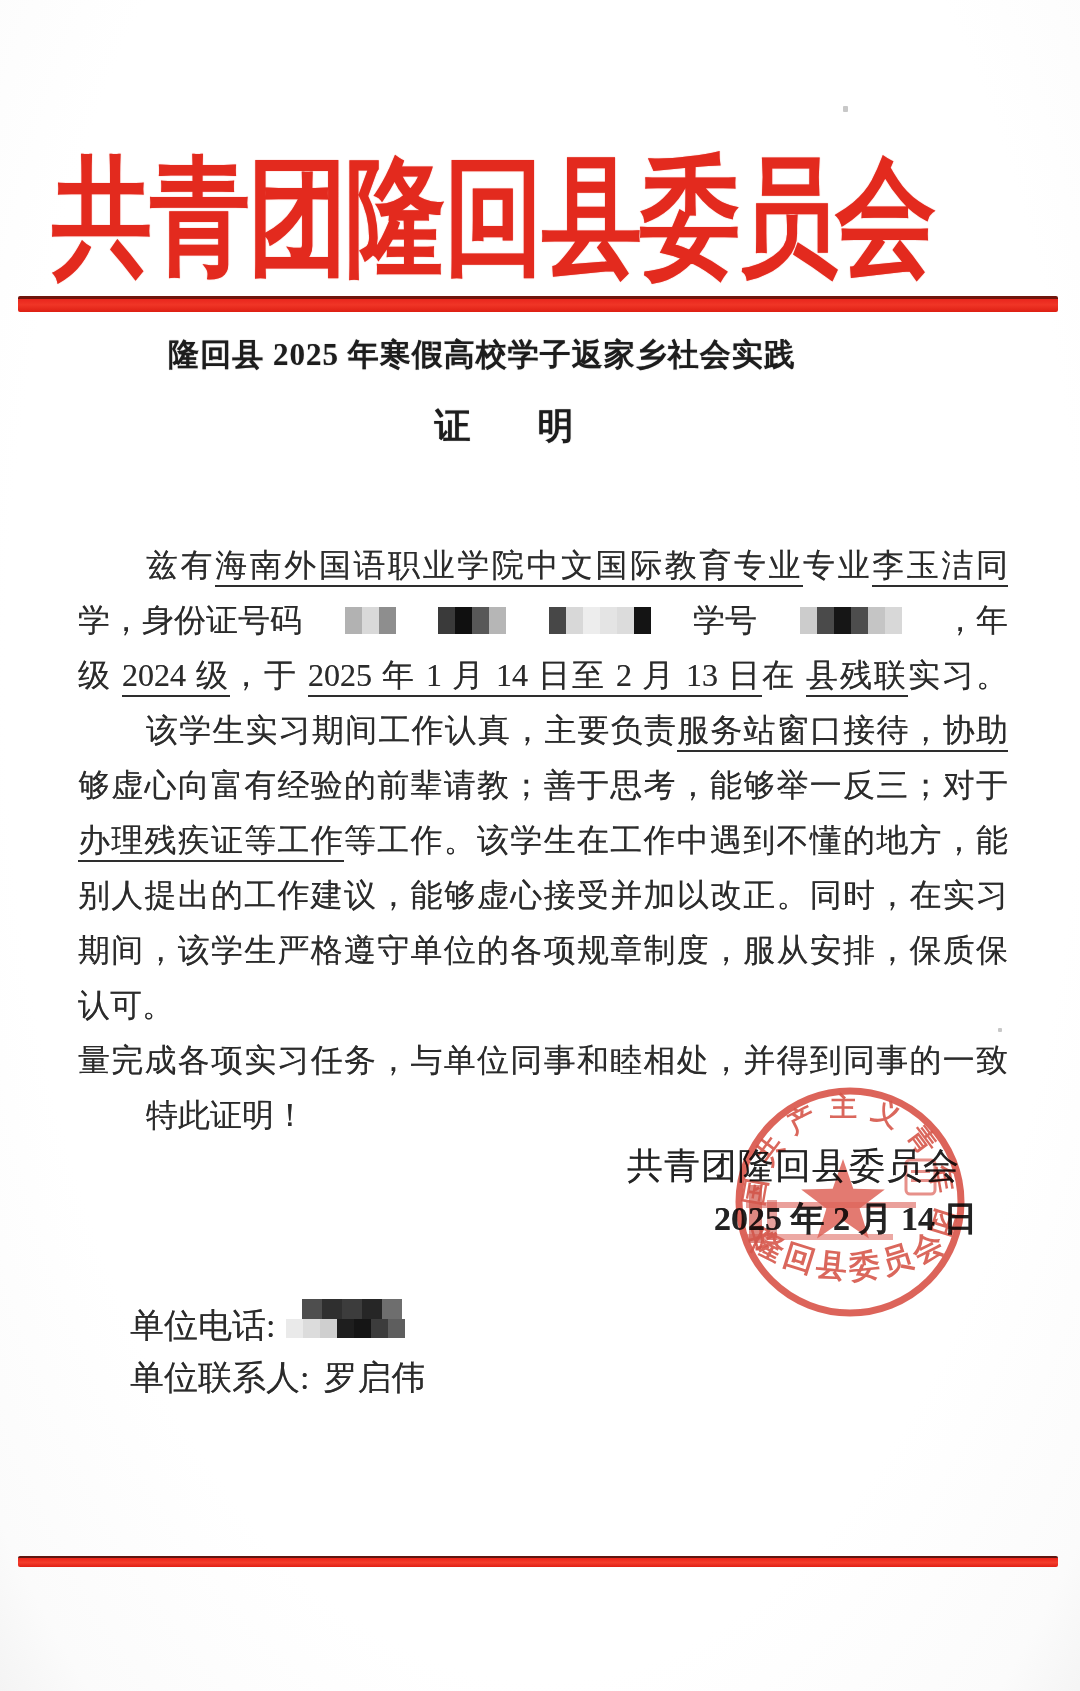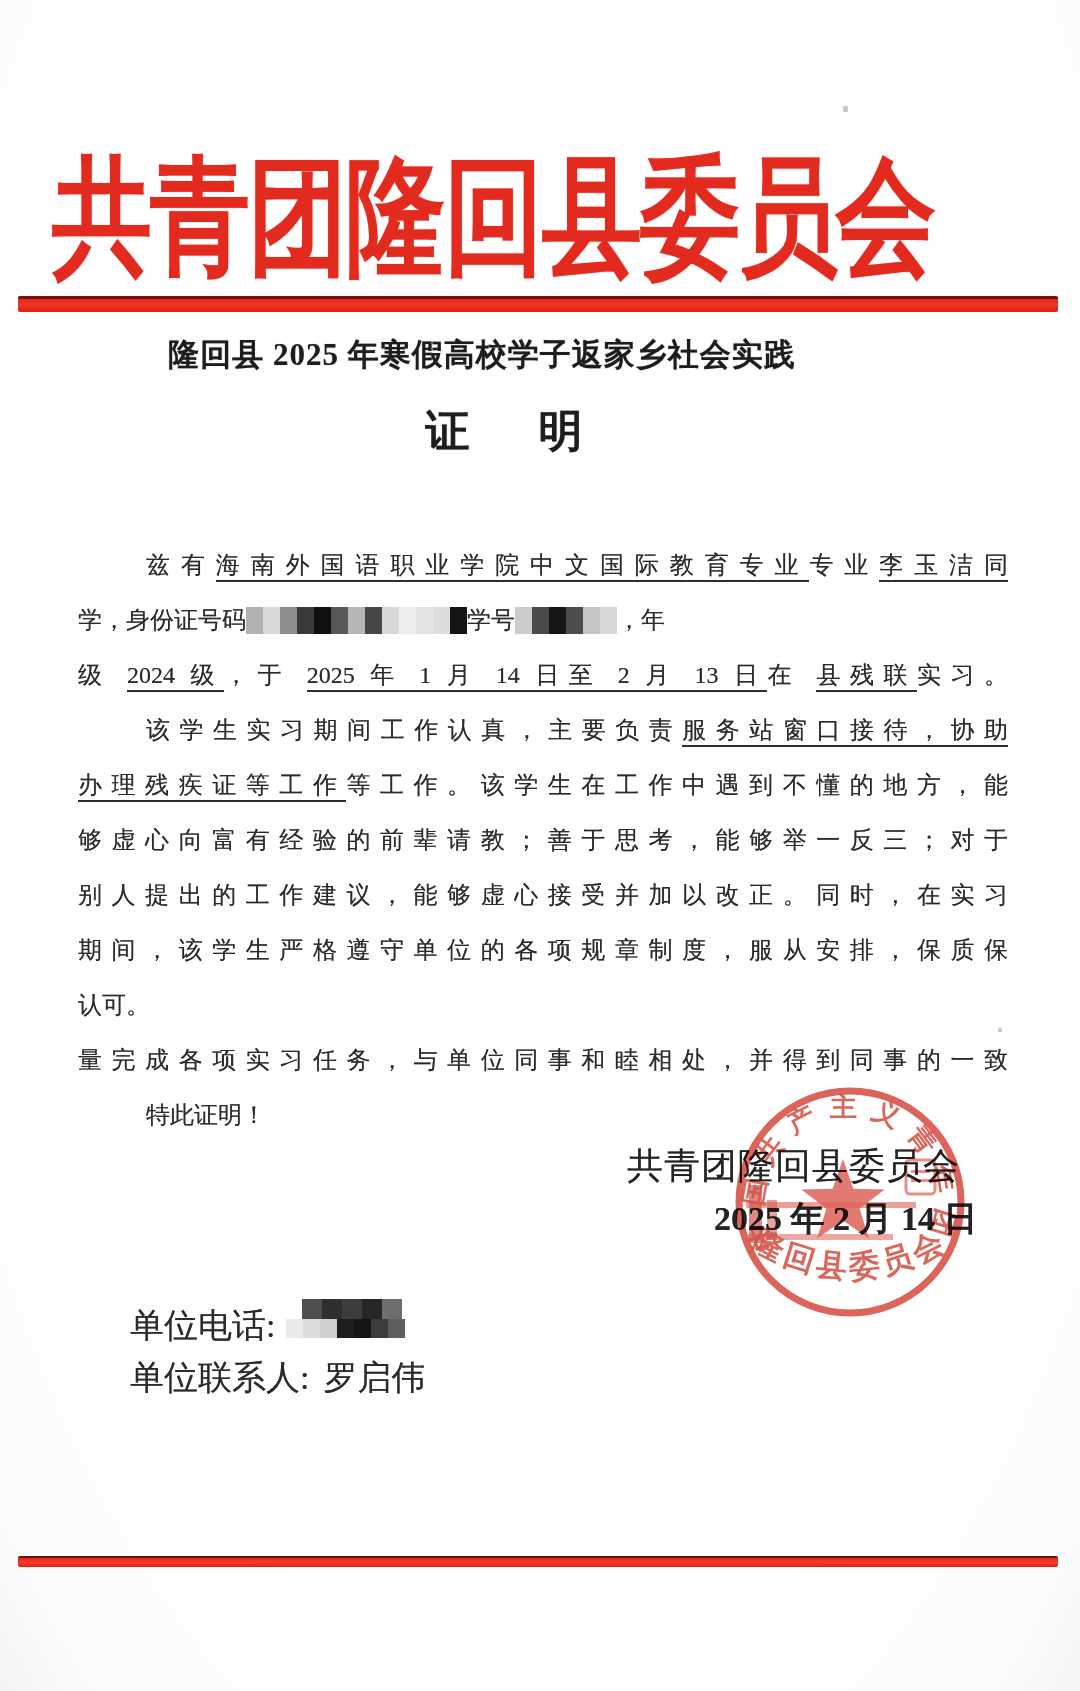--- a/index.html
+++ b/index.html
@@ -32,33 +32,33 @@
     border-radius:2px;
   }
   
   .doc-title1{
     position:absolute;left:0;top:334px;width:964px;
     text-align:center;font-size:31px;font-weight:bold;letter-spacing:1px;
     color:#1d1d1d;text-shadow:0 0 1px rgba(0,0,0,.45);
   }
   .doc-title2{
     position:absolute;left:0;top:402px;width:1008px;
-    text-align:center;font-size:44px;font-weight:bold;
+    text-align:center;font-size:36px;font-weight:bold;
     word-spacing:58px;white-space:pre;
     color:#1d1d1d;text-shadow:0 0 1px rgba(0,0,0,.45);
   }
   
   .body-block{
     position:absolute;left:78px;top:538px;width:930px;
-    font-size:24px;color:#2b2b2b;text-shadow:0 0 .6px rgba(0,0,0,.5);
+    font-size:32px;color:#2b2b2b;text-shadow:0 0 .6px rgba(0,0,0,.5);
   }
   .line{height:55px;line-height:55px;text-align:justify;text-align-last:justify;white-space:nowrap;}
   .line.indent{text-indent:68px;}
   .line.left{text-align:left;text-align-last:left;}
-  .line.flexline{display:flex;justify-content:flex-start;align-items:center;text-indent:0;}
+  .line.flexline{display:flex;justify-content:space-between;align-items:center;text-indent:0;}
   .u{border-bottom:2px solid #2e2e2e;padding-bottom:2px;}
   .mosaic{display:inline-flex;vertical-align:-4px;}
   .mosaic .sq{width:17px;height:27px;display:inline-block;}
   
   .sig-org{
     position:absolute;left:627px;top:1142px;width:340px;
     font-size:36px;letter-spacing:1px;color:#232323;
     text-shadow:0 0 .6px rgba(0,0,0,.5);white-space:nowrap;
   }
   .sig-date{
@@ -125,22 +125,22 @@
           <span class="sq" style="background: rgb(74, 74, 74);"></span>
           <span class="sq" style="background: rgb(22, 22, 22);"></span>
           <span class="sq" style="background: rgb(77, 77, 77);"></span>
           <span class="sq" style="background: rgb(197, 197, 197);"></span>
           <span class="sq" style="background: rgb(216, 216, 216);"></span>
         </span>
         <span class="">，年</span>
       </div>
       <div class="line"><span class="">级 </span><span class="u">2024 级</span><span class="">，于 </span><span class="u">2025 年 1 月 14 日至 2 月 13 日</span><span class="">在 </span><span class="u">县残联</span><span class="">实习。</span></div>
       <div class="line indent"><span class="">该学生实习期间工作认真，主要负责</span><span class="u">服务站窗口接待，协助</span></div>
+      <div class="line"><span class="">够虚心向富有经验的前辈请教；善于思考，能够举一反三；对于</span></div>
       <div class="line"><span class="u">办理残疾证等工作</span><span class="">等工作。该学生在工作中遇到不懂的地方，能</span></div>
-      <div class="line"><span class="">够虚心向富有经验的前辈请教；善于思考，能够举一反三；对于</span></div>
       <div class="line"><span class="">别人提出的工作建议，能够虚心接受并加以改正。同时，在实习</span></div>
       <div class="line"><span class="">期间，该学生严格遵守单位的各项规章制度，服从安排，保质保</span></div>
       <div class="line left"><span class="">认可。</span></div>
       <div class="line"><span class="">量完成各项实习任务，与单位同事和睦相处，并得到同事的一致</span></div>
       <div class="line indent left"><span class="">特此证明！</span></div>
     </div>
 
   <div class="sig-org">共青团隆回县委员会</div>
   <div class="sig-date">2025 年 2 月 14 日</div>
 

